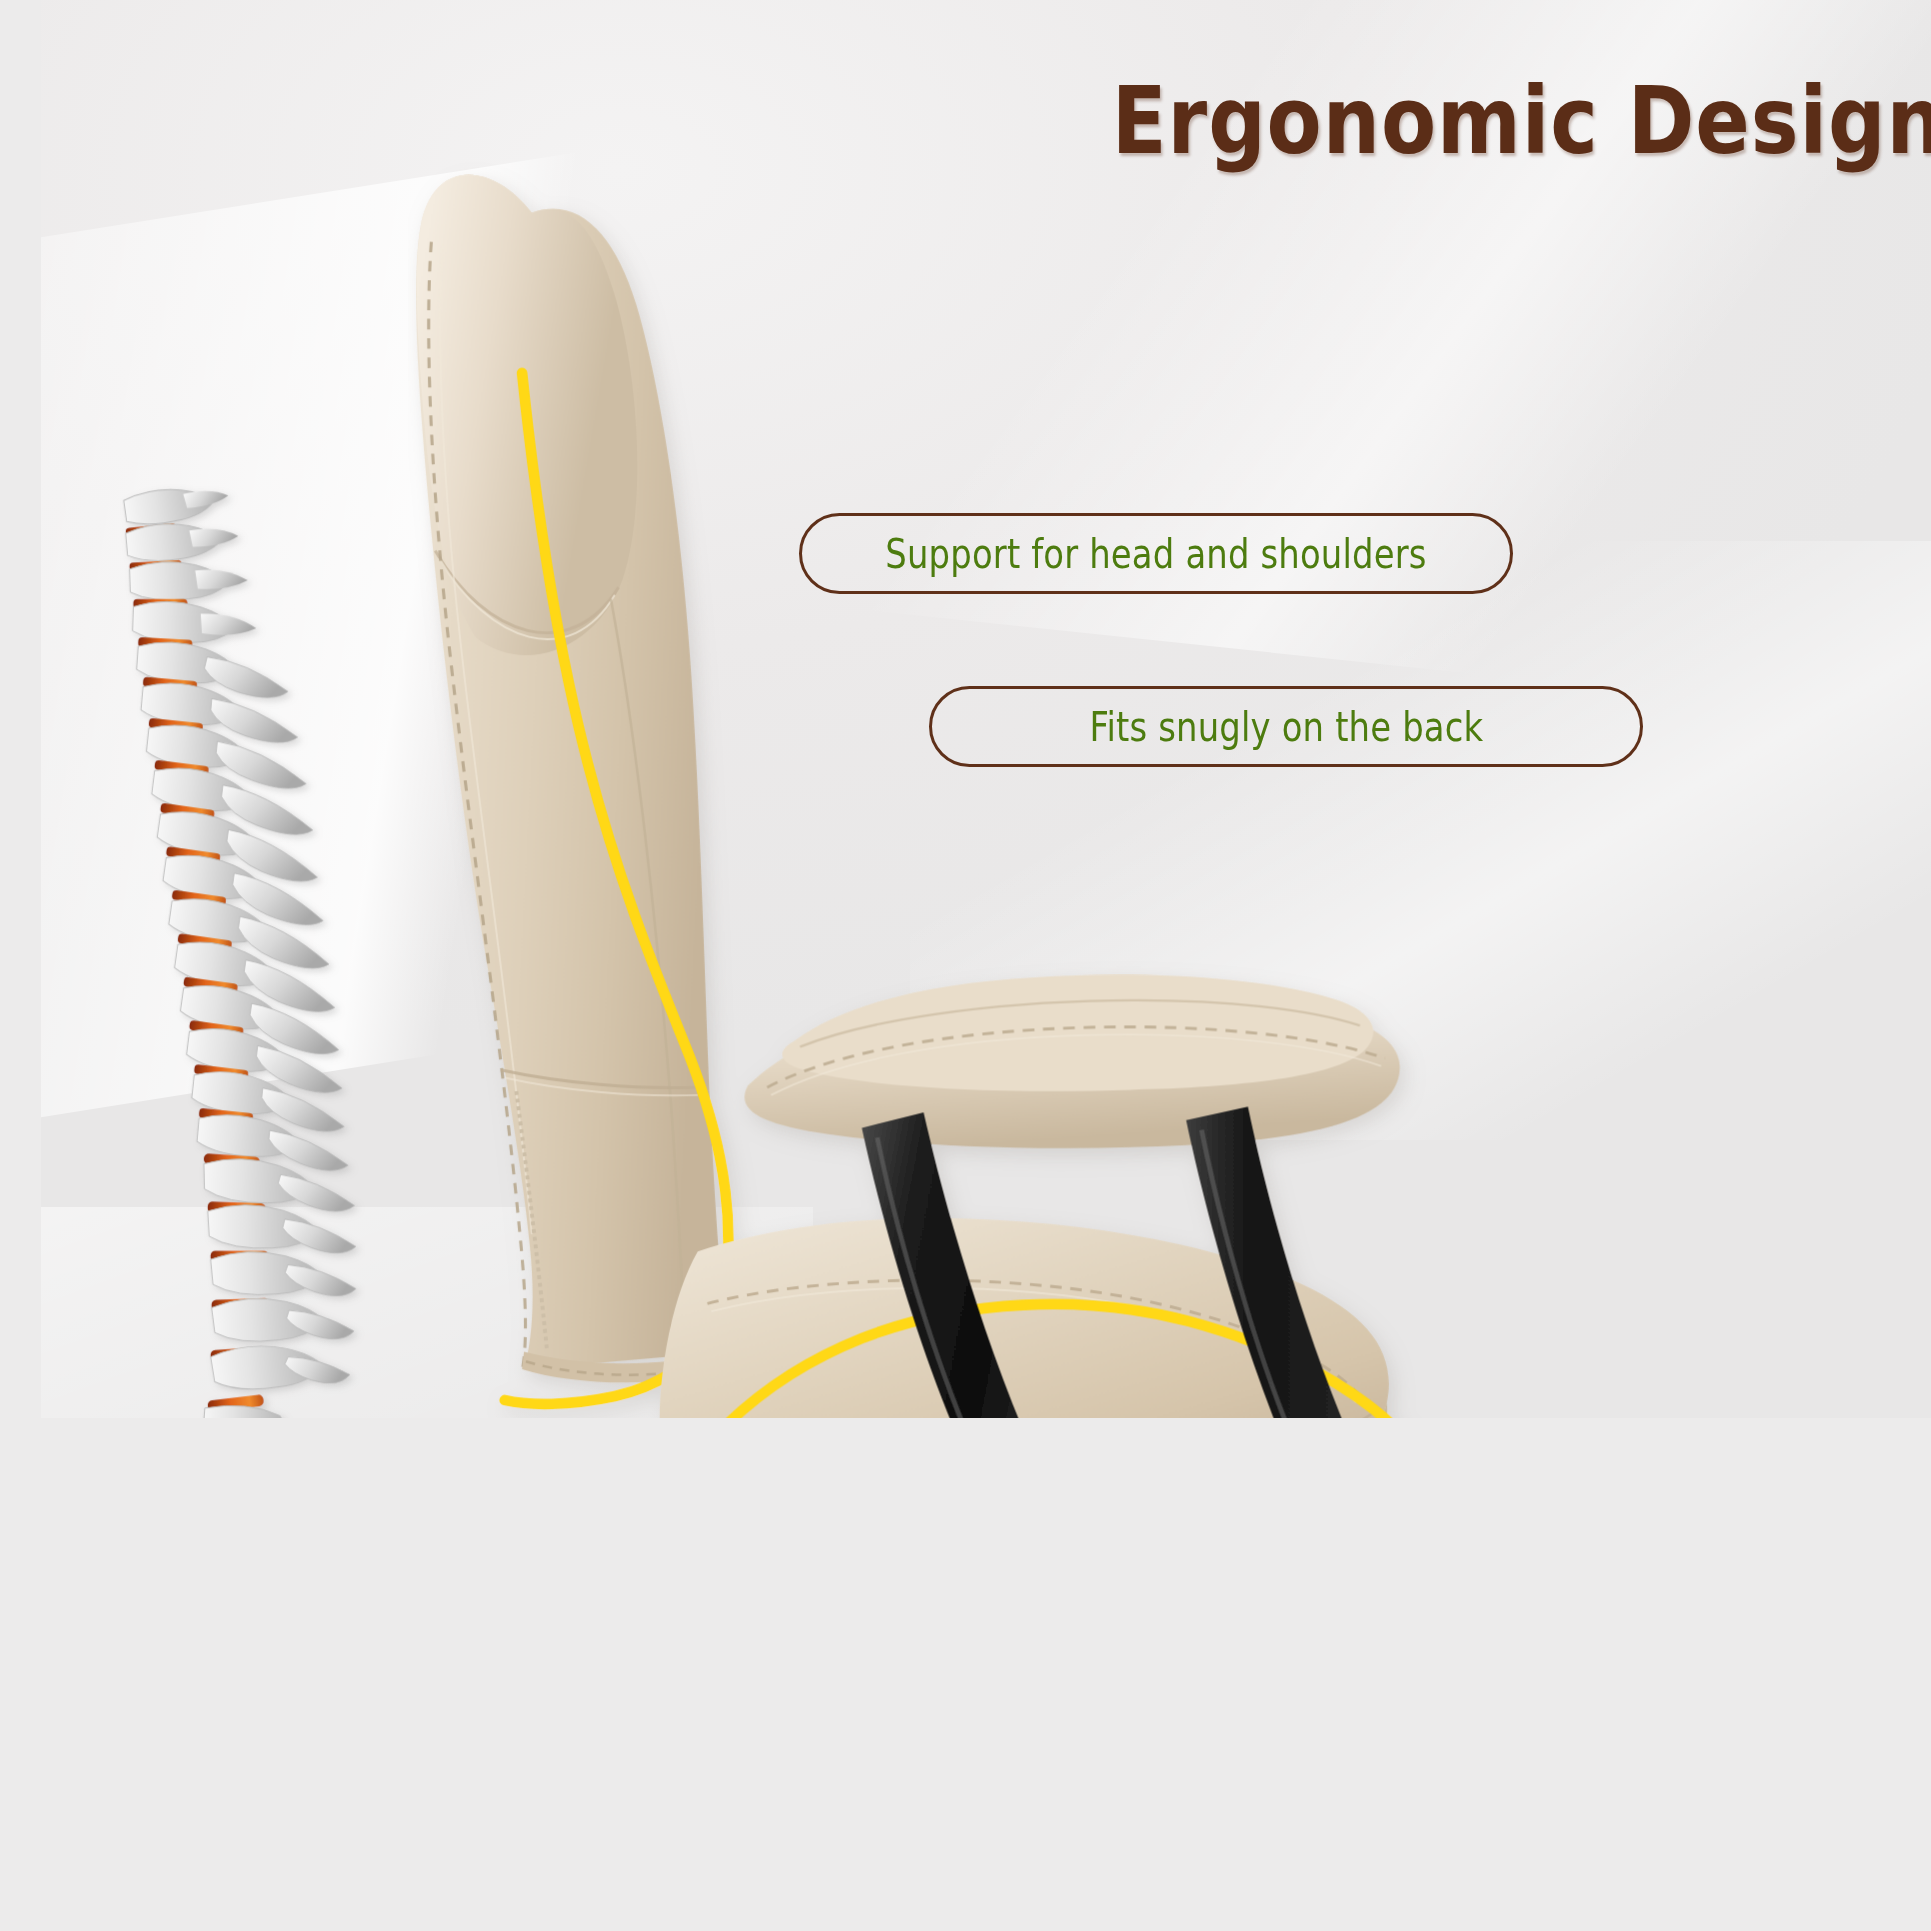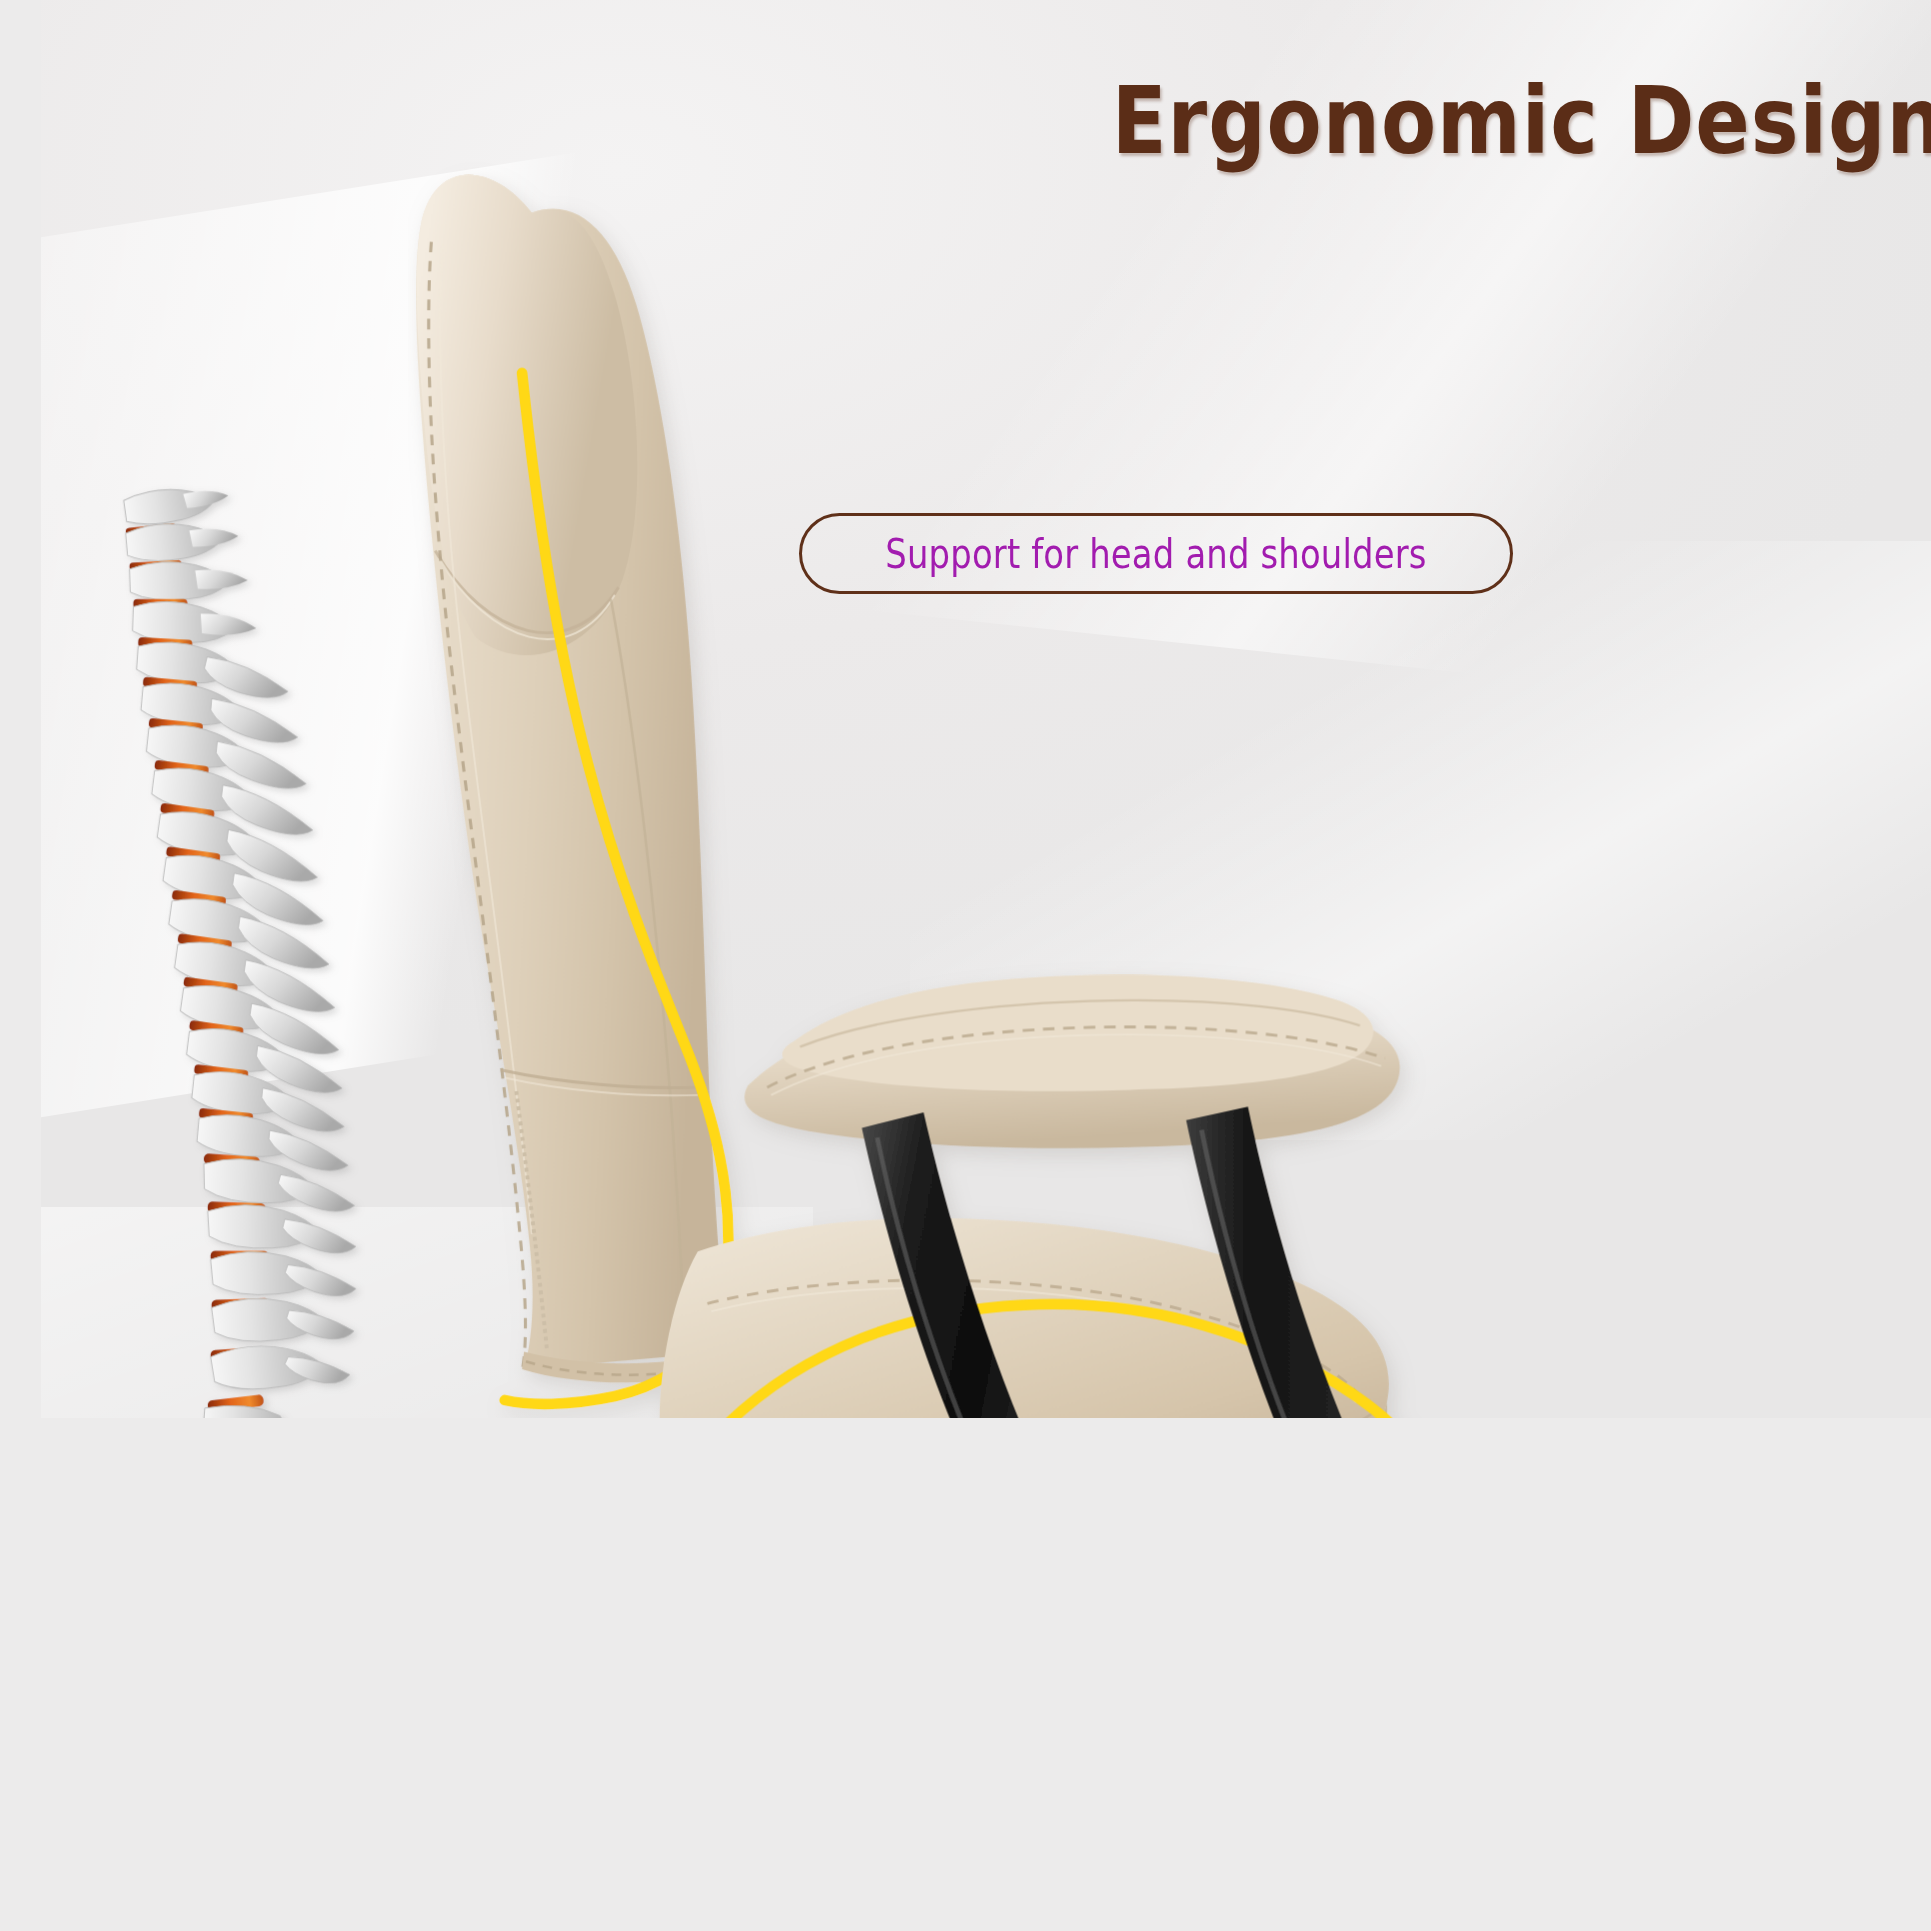--- a/index.html
+++ b/index.html
@@ -33,21 +33,21 @@
     color:#5b2d17;line-height:1;
     transform:scaleX(.96);transform-origin:right center;
     text-shadow:1.9px 2.9px 2.9px rgba(90,45,25,.30), 0 1px 0 rgba(255,255,255,.4);
     white-space:nowrap;
   }
 
   
   .pill{
     position:absolute;display:flex;align-items:center;justify-content:center;
     border:3.9px solid #5f3019;border-radius:965px;
-    color:#a21caf;background:transparent;
+    color:#4d7c0f;background:transparent;
     font-size:40px;font-weight:400;letter-spacing:0.2px;
     white-space:nowrap;box-sizing:border-box;
     font-family:"DejaVu Sans Condensed","Liberation Sans",sans-serif;
   }
   .pill span{display:block;transform:scaleX(.94);}
   .pill-1{left:758px;top:513px;width:714px;height:81px;}
   .pill-2{left:888px;top:686px;width:714px;height:81px;}
   .pill-3{left:1072px;top:841px;width:763px;height:81px;}
 
   
@@ -512,15 +512,18 @@
         <path d="M 826,1672 C 874,1656 930,1660 960,1678" fill="none" stroke="#4e4e4e" stroke-width="5" opacity=".7"></path>
         <path d="M 820,1724 C 872,1708 932,1712 966,1730" fill="none" stroke="#4a4a4a" stroke-width="4" opacity=".6"></path>
 
       </g>
     </svg>
   </div>
 
   <div class="pill pill-1">
     <span>Support for head and shoulders</span>
   </div>
+  <div class="pill pill-2">
+    <span>Fits snugly on the back</span>
+  </div>
 
 </div>
 
 
 </body></html>

